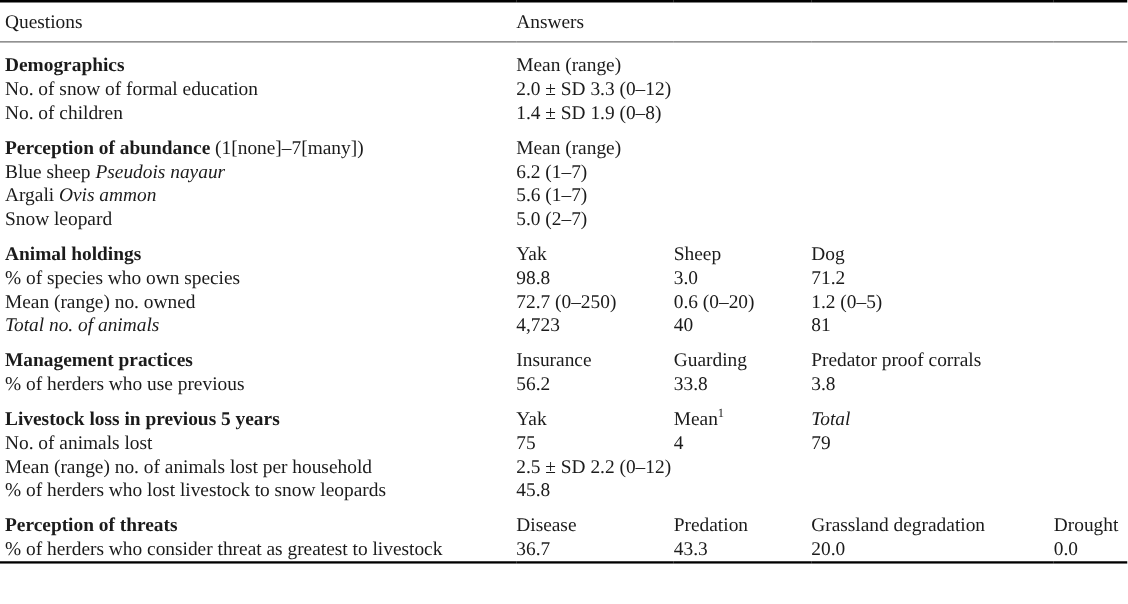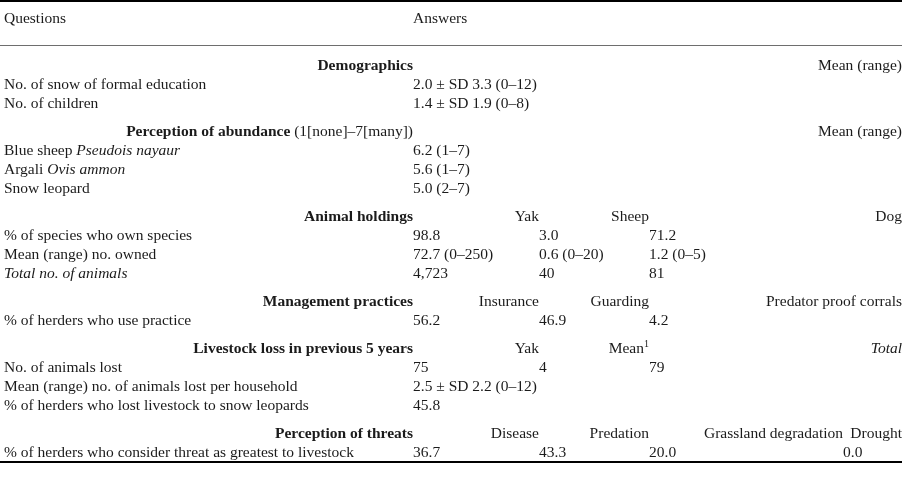--- a/index.html
+++ b/index.html
@@ -29,27 +29,27 @@
     padding: 0;
     margin: 0;
     text-align: left;
     vertical-align: bottom;
     font-weight: normal;
     line-height: 19px;
     white-space: nowrap;
     overflow: visible;
   }
   thead th {
-    padding: 7px 0 18px 0;
+    padding: 7px 0 6px 0;
     border-bottom: 1.5px solid #6e6e6e;
     line-height: 18px;
     font-family: Liberation Serif, serif;
   }
   td.pad-left, th.pad-left { padding-left: 4px; }
-  tr.section-start td { padding-top: 9px; text-align: right; }
+  tr.section-start td { padding-top: 9px; }
   .bold   { font-weight: bold; }
   .italic { font-style: italic; }
   sup {
     font-size: 10px;
     line-height: 0;
     vertical-align: super;
   }
 </style>
 </head>
 <body>
@@ -137,24 +137,24 @@
       <td colspan="2">81</td>
     </tr>
 
     <tr class="section-start">
       <td class="pad-left bold">Management practices</td>
       <td>Insurance</td>
       <td>Guarding</td>
       <td colspan="2">Predator proof corrals</td>
     </tr>
     <tr>
-      <td class="pad-left">% of herders who use practice</td>
+      <td class="pad-left">% of herders who use previous</td>
       <td>56.2</td>
-      <td>46.9</td>
-      <td colspan="2">4.2</td>
+      <td>33.8</td>
+      <td colspan="2">3.8</td>
     </tr>
 
     <tr class="section-start">
       <td class="pad-left bold">Livestock loss in previous 5 years</td>
       <td>Yak</td>
       <td><span>Mean</span><sup>1</sup></td>
       <td colspan="2" class="italic">Total</td>
     </tr>
     <tr>
       <td class="pad-left">No. of animals lost</td>

